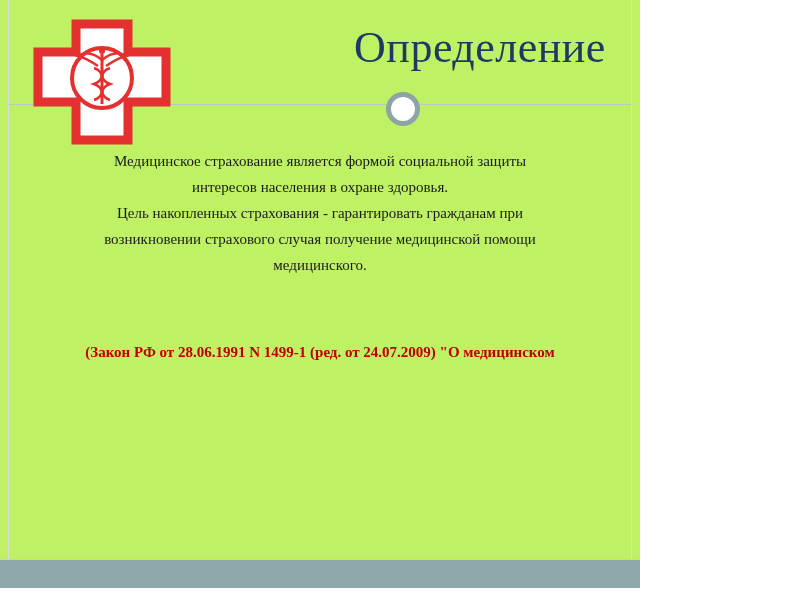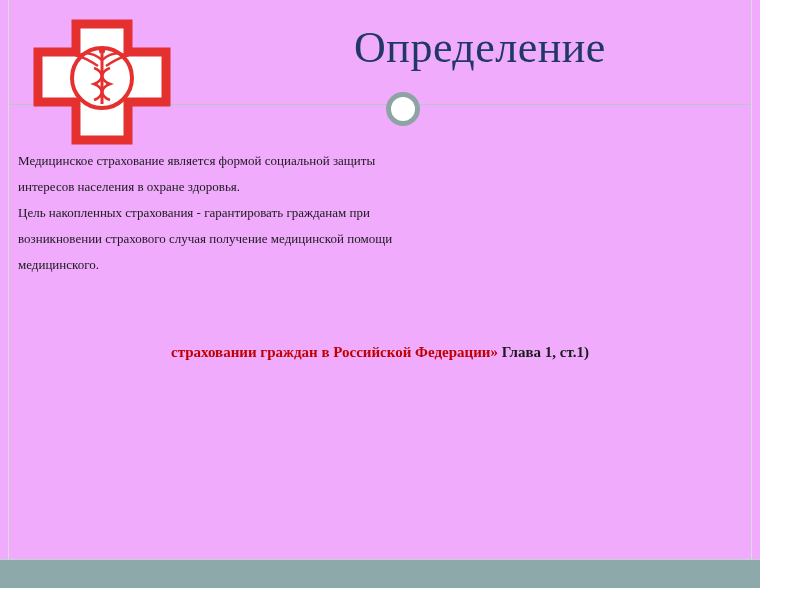--- a/index.html
+++ b/index.html
@@ -8,23 +8,23 @@
   }
   body {
     width: 800px;
     height: 600px;
     background: #ffffff;
     font-family: "Liberation Serif", serif;
     overflow: hidden;
   }
   .slide {
     position: relative;
-    width: 760px;
+    width: 640px;
     height: 600px;
-    background: #f0abfc;
+    background: #bef264;
     box-sizing: border-box;
   }
   
   .edge-left {
     position: absolute;
     left: 8px; top: 0; bottom: 0;
     width: 1px;
     background: #dcdcdc;
   }
   .edge-right {
@@ -72,22 +72,23 @@
     left: 32px;
     top: 18px;
     width: 140px;
     height: 128px;
   }
   .body-text {
     position: absolute;
     left: 18px;
     right: 18px;
     top: 148px;
+    text-align: center;
     font-family: "Liberation Serif", serif;
-    font-size: 13px;
+    font-size: 15px;
     line-height: 26px;
     color: #1a1a1a;
   }
   .body-text p {
     margin: 0;
   }
   .citation {
     position: absolute;
     left: 40px;
     right: 40px;
@@ -161,20 +162,20 @@
 
   <div class="body-text">
     <p>Медицинское страхование является формой социальной защиты</p>
     <p>интересов населения в охране здоровья.</p>
     <p>Цель накопленных страхования - гарантировать гражданам при</p>
     <p>возникновении страхового случая получение медицинской помощи</p>
     <p>медицинского.</p>
   </div>
 
   <div class="citation">
-    <div><span>страховании граждан в Российской Федерации»</span><span class="tail"> Глава 1, ст.1)</span></div>
+    <div>(Закон РФ от 28.06.1991 N 1499-1 (ред. от 24.07.2009) "О медицинском</div>
   </div>
 
   <div class="footer-rule"></div>
   <div class="footer-band"></div>
   <div class="footer-gap"></div>
 
 </div>
 
 </body></html>

